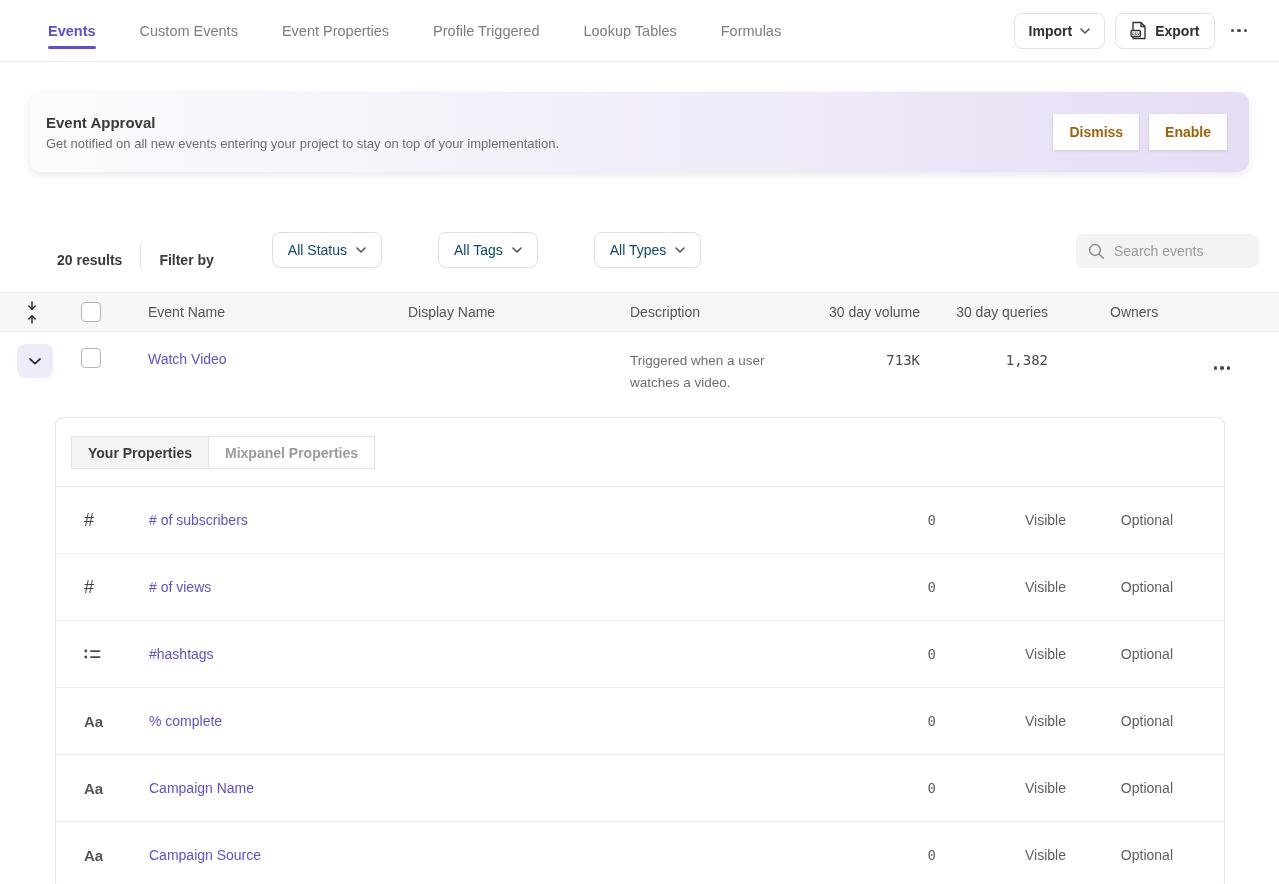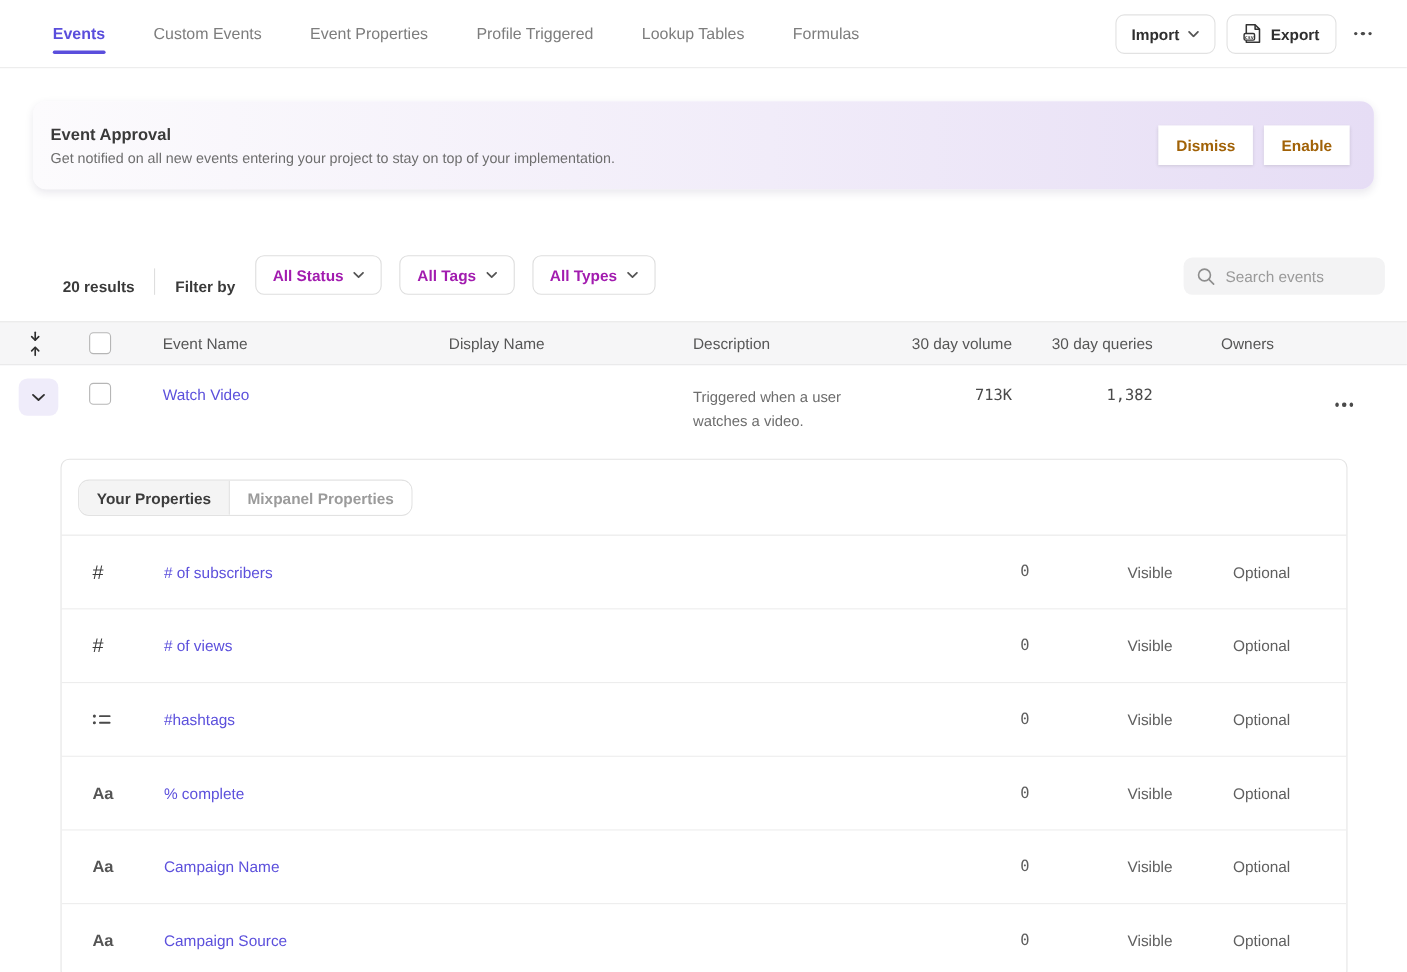--- a/index.html
+++ b/index.html
@@ -36,22 +36,22 @@
     cursor:pointer; font-family:"Liberation Sans","DejaVu Sans",sans-serif; }
 
   
   .filterbar { margin-top:60px; height:36px; display:flex; align-items:flex-end;
     padding-left:57px; padding-right:20px; }
   .results { font-size:14px; font-weight:600; color:#3a3a3a; }
   .vdiv { width:1px; height:24px; background:#dedede; margin:0 18px; }
   .filter-by { font-size:14px; font-weight:600; color:#3a3a3a; margin-right:18px; }
   .dd { display:inline-flex; align-items:center; gap:9px; height:36px; padding:0 15px;
     border:1px solid #dedede; border-radius:8px; background:#fff; font-size:14px;
-    font-weight:700; color:#a21caf; margin-right:16px; cursor:pointer;
-    font-family:"Liberation Sans","DejaVu Sans",sans-serif; }
+    font-weight:400; color:#0c4a6e; margin-right:16px; cursor:pointer;
+    font-family:"Liberation Sans","DejaVu Sans",sans-serif;margin-left:40px; }
   .search { margin-left:auto; display:flex; align-items:center; gap:9px; width:183px;
     height:34px; background:#f3f3f4; border-radius:8px; padding:0 12px; }
   .search input { border:none; outline:none; background:transparent; font-size:14px;
     color:#3c3c3c; width:130px; font-family:"Liberation Sans","DejaVu Sans",sans-serif; }
   .search input::placeholder { color:#9a9a9a; }
 
   
   .tgrid { display:grid;
     grid-template-columns:64px 84px 260px 222px 192px 98px 128px 142px 1fr;
     align-items:center; }
@@ -74,21 +74,21 @@
   .desc { padding-top:6px; font-size:13.5px; color:#6d6d6d; line-height:1.6;
     padding-right:30px; }
   .num { font-family:"DejaVu Sans Mono","Liberation Mono",monospace; color:#4a4a4a; }
   .cell-right { text-align:right; padding-top:8px; }
   .row-actions { display:flex; justify-content:flex-end; padding:14px 43px 0 0; }
 
   
   .panel { margin:7px 54px 0 55px; border:1px solid #e4e4e4; border-radius:8px;
     background:#fff; }
   .tabbar { height:69px; padding:18px 15px; border-bottom:1px solid #e8e8e8; }
-  .seg { display:inline-flex; border:1px solid #e2e2e2; border-radius:10px; overflow:hidden;
+  .seg { display:inline-flex; border:1px solid #e2e2e2; border-radius:0; overflow:hidden;
     height:33px; }
   .seg-tab { display:flex; align-items:center; padding:0 16px; font-size:14px;
     font-weight:600; color:#9b9b9b; background:#fff; cursor:pointer; }
   .seg-tab.active { background:#f4f4f4; color:#3c3c3c; border-right:1px solid #e2e2e2; }
 
   .prow { display:grid;
     grid-template-columns:93px 530px 257px 130px 107px 1fr;
     align-items:center; height:67px; border-bottom:1px solid #ededed; font-size:14px; }
   .prow:last-child { border-bottom:1px solid #ededed; }
   .picon { padding-left:28px; color:#4a4a4a; }

